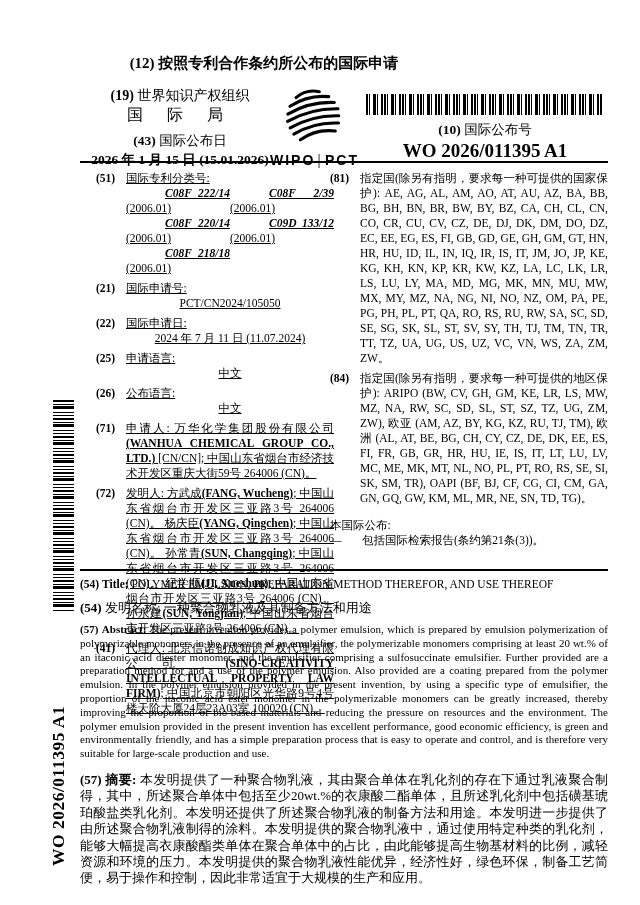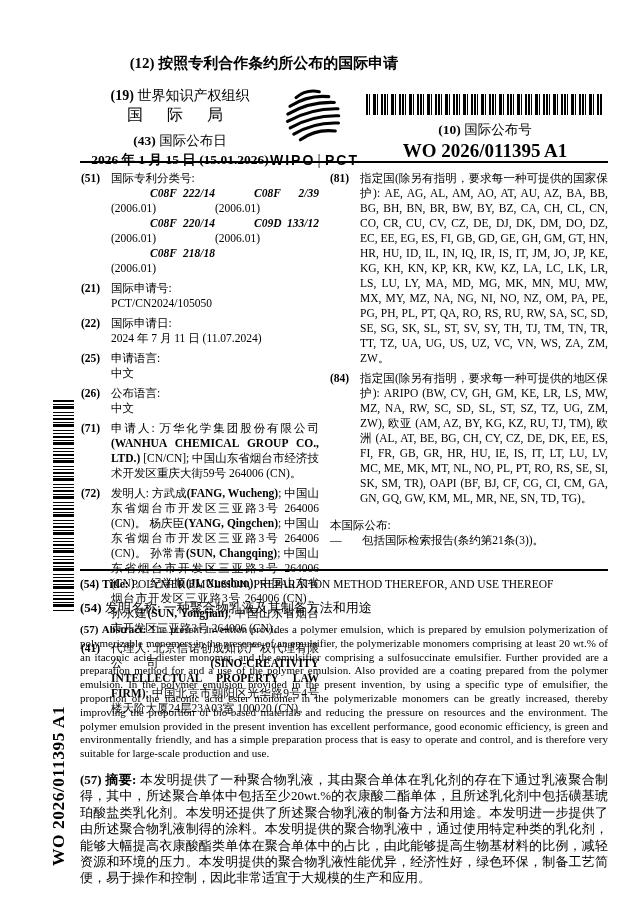--- a/index.html
+++ b/index.html
@@ -22,29 +22,29 @@
     font-weight:bold;font-size:14px;letter-spacing:2px;margin-top:2px;}
   .logo-sep{font-weight:normal;color:#555;padding:0 2px;}
   .barcode-top{position:absolute;top:94px;left:366px;width:236px;height:21px;
     background:repeating-linear-gradient(90deg,#000 0 2px,#fff 2px 3px,#000 3px 4px,#fff 4px 7px,#000 7px 10px,#fff 10px 11px,#000 11px 12px,#fff 12px 15px,#000 15px 17px,#fff 17px 18px);}
   .pubno-block{position:absolute;top:121px;left:362px;width:246px;text-align:center;}
   .pubno-lbl{font-size:13.5px;}
   .pubno-val{font-size:19px;font-weight:bold;margin-top:1px;}
   .rule-hdr{position:absolute;top:161px;left:80px;width:528px;height:2px;background:#000;}
   
   .col{position:absolute;top:171px;font-size:11.5px;line-height:15px;text-align:justify;}
-  .col-left{left:81px;width:238px;}
+  .col-left{left:96px;width:238px;text-decoration:underline;}
   .col-right{left:330px;width:278px;}
   .item{position:relative;padding-left:30px;margin-bottom:5px;}
   .item > .num{position:absolute;left:0;top:0;}
   .ipc-row{display:flex;}
   .ipc-cell{width:50%;}
   .ipc-code{font-weight:bold;font-style:italic;padding-left:39px;}
   .kv{display:flex;justify-content:space-between;margin-bottom:5px;flex-direction:column;}
-  .kv .val{text-align:left;white-space:nowrap;}
+  .kv .val{text-align:center;white-space:nowrap;}
   .pubnote-head{margin-top:12px;}
   .pubnote-item{position:relative;padding-left:32px;}
   .pubnote-item .dash{position:absolute;left:0;top:0;}
   
   .rule-mid{position:absolute;top:569px;left:80px;width:528px;height:2px;background:#000;}
   .main{position:absolute;top:577px;left:80px;width:528px;}
   .title-en{font-size:11.5px;line-height:15px;margin-bottom:7px;}
   .title-zh{font-size:13px;line-height:17px;margin-bottom:7px;}
   .abstract-en{font-size:11px;line-height:13.8px;text-align:justify;margin-bottom:11px;}
   .abstract-zh{font-size:13px;line-height:16.4px;text-align:justify;}

